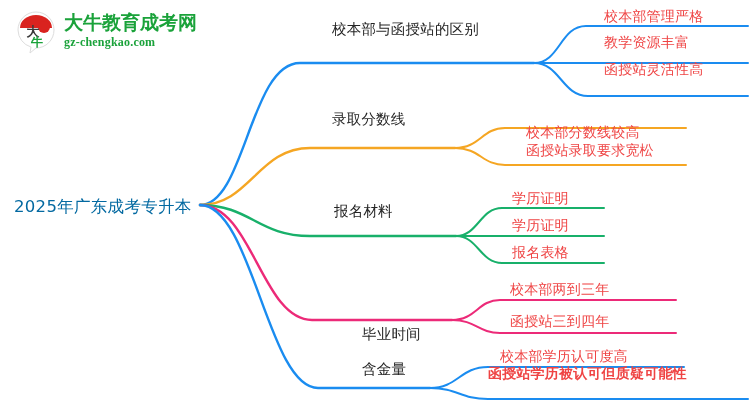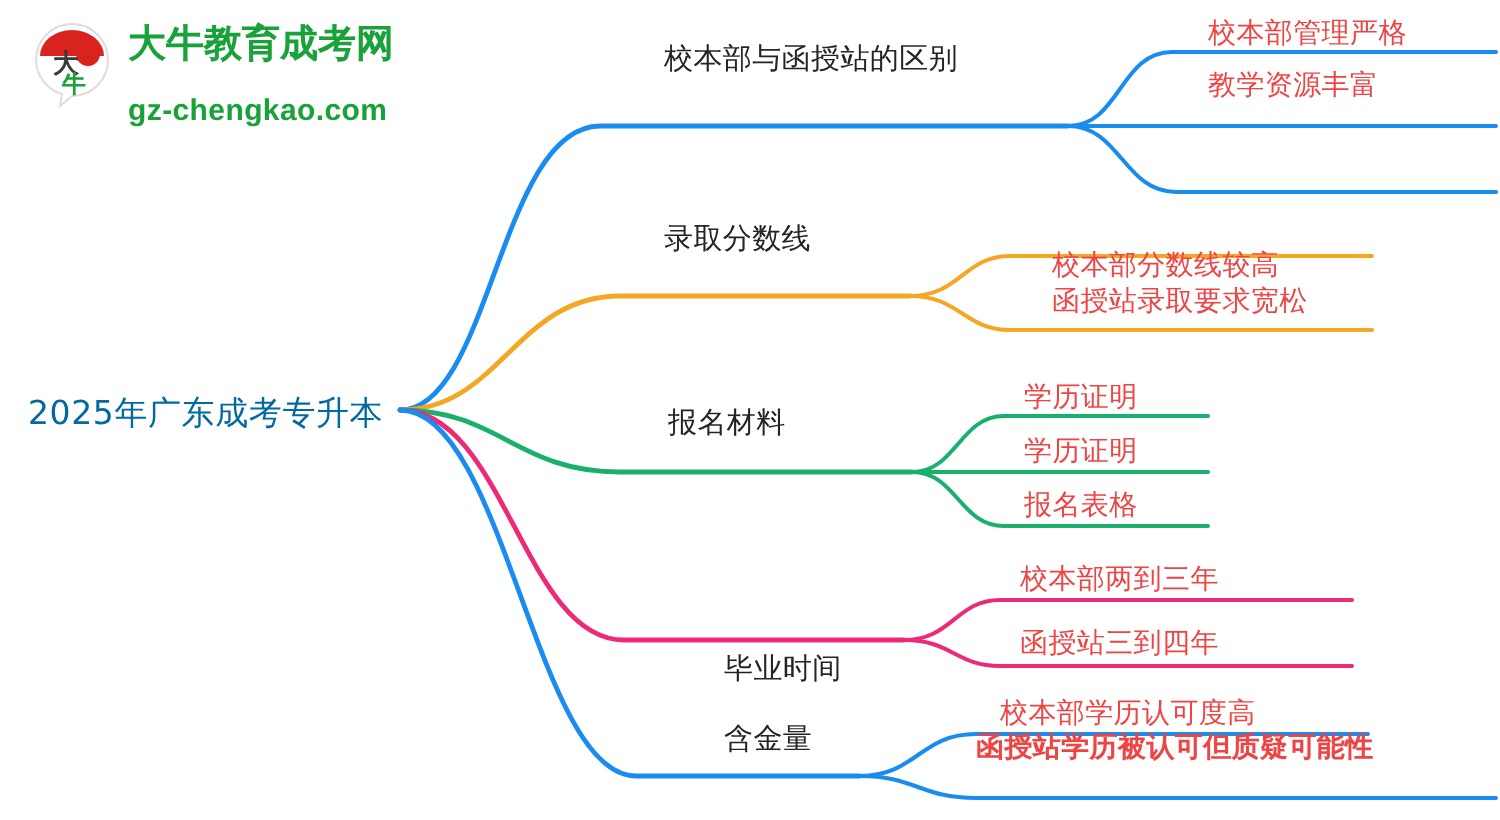--- a/index.html
+++ b/index.html
@@ -15,23 +15,23 @@
   
   .logo{position:absolute;left:14px;top:8px;width:180px;height:48px;}
   .logo-badge{position:absolute;left:0;top:2px;width:44px;height:44px;}
   .logo-text-wrap{position:absolute;left:50px;top:3px;}
   .logo-title{
     font-size:19px;font-weight:bold;color:#1aa23a;
     letter-spacing:0px;line-height:22px;white-space:nowrap;
     font-family:"DejaVu Sans","Liberation Sans",sans-serif;
   }
   .logo-sub{
-    font-size:15px;font-weight:bold;color:#1aa23a;
-    letter-spacing:0.2px;line-height:15px;margin-top:15px;white-space:nowrap;
-    font-family:Liberation Sans, sans-serif;
+    font-size:12px;font-weight:bold;color:#1aa23a;
+    letter-spacing:0.2px;line-height:15px;margin-top:2px;white-space:nowrap;
+    font-family:Liberation Serif, serif;
   }
 
   
   .node{
     position:absolute;white-space:nowrap;color:#222222;
     font-family:"DejaVu Sans","Liberation Sans",sans-serif;
   }
   .root-node{font-size:16.5px;color:#0369a1;letter-spacing:0.3px;}
   .branch-node{font-size:14.5px;color:#242424;letter-spacing:0.2px;text-align:center;}
   .leaf-node{font-size:14px;color:#ef4444;letter-spacing:0.2px;}
@@ -79,20 +79,21 @@
       <div class="logo-title">大牛教育成考网</div>
       <div class="logo-sub">gz-chengkao.com</div>
     </div>
   </div>
 
   <div class="node root-node" style="left:14px;top:196px;">2025年广东成考专升本</div>
 
   <div class="node branch-node" style="left:332px;top:20px;">校本部与函授站的区别</div>
   <div class="node leaf-node" style="left:604px;top:8px;">校本部管理严格</div>
   <div class="node leaf-node" style="left:604px;top:34px;">教学资源丰富</div>
+  <div class="node leaf-node" style="left:604px;top:61px;">函授站灵活性高</div>
 
   <div class="node branch-node" style="left:332px;top:110px;">录取分数线</div>
   <div class="node leaf-node" style="left:526px;top:124px;">校本部分数线较高</div>
   <div class="node leaf-node" style="left:526px;top:142px;">函授站录取要求宽松</div>
 
   <div class="node branch-node" style="left:334px;top:202px;">报名材料</div>
   <div class="node leaf-node" style="left:512px;top:190px;">学历证明</div>
   <div class="node leaf-node" style="left:512px;top:217px;">学历证明</div>
   <div class="node leaf-node" style="left:512px;top:244px;">报名表格</div>
 

